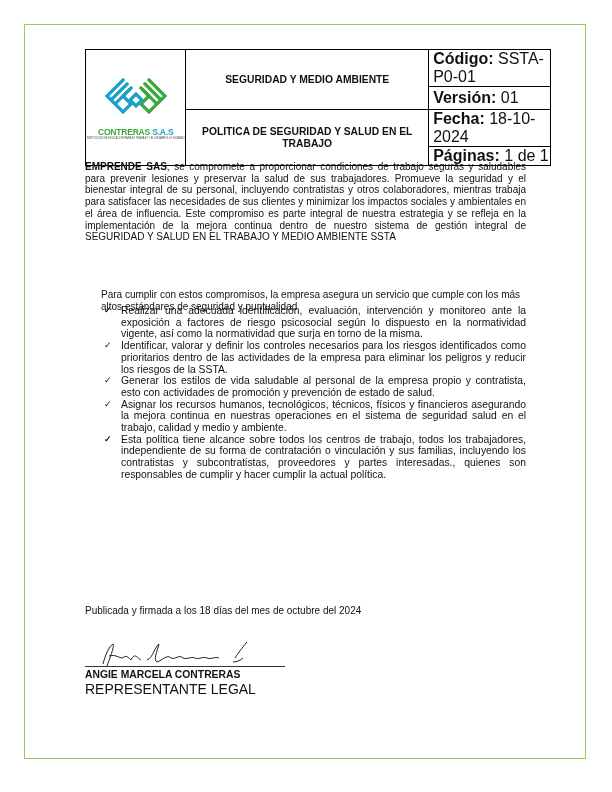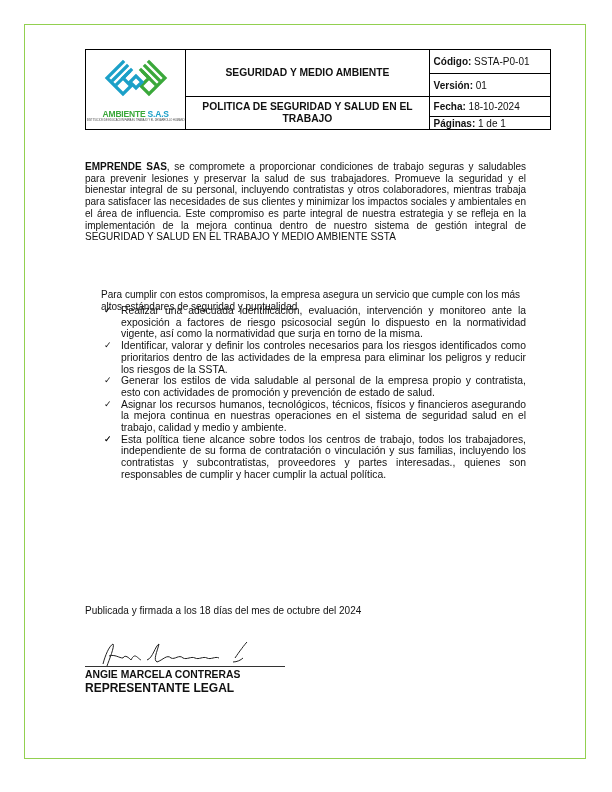--- a/index.html
+++ b/index.html
@@ -2,58 +2,58 @@
 <html><head>
 <meta charset="utf-8">
 <style>
   html, body { margin:0; padding:0; background:#fff; }
   body { width:612px; height:792px; position:relative; overflow:hidden; font-family:"Liberation Sans", sans-serif; color:#111; }
   .page-border { position:absolute; left:24px; top:24px; width:562px; height:735px; border:1.5px solid #92d050; box-sizing:border-box; }
   .hdr { position:absolute; left:85px; top:49px; width:466px; height:80px; border-collapse:collapse; }
   .hdr td { border:1.2px solid #000; padding:0; vertical-align:middle; }
   .logo-cell { width:100px; text-align:center; }
   .title-cell { width:246px; text-align:center; font-weight:bold; font-size:10.3px; line-height:12px; }
-  .meta-cell { width:118px; font-size:10px; padding-left:4px !important; }
+  .meta-cell { width:118px; font-size:16px; padding-left:4px !important; }
   .meta-cell b { font-weight:bold; }
   .logo-wrap { display:flex; flex-direction:column; align-items:center; justify-content:center; }
   .logo-name { font-family:"Liberation Sans", sans-serif; font-weight:bold; font-size:8.5px; color:#3aa83a; letter-spacing:-0.2px; margin-top:1px; }
   .logo-name span { color:#1ba0c8; }
   .logo-sub { font-size:2.6px; color:#444; line-height:3px; }
   .body-text { position:absolute; left:85px; width:441px; font-size:10px; line-height:11.7px; text-align:justify; }
   .p1 { top:161px; }
   .p2 { top:273px; text-align:left; }
   ul.checks { position:absolute; left:85px; top:305px; width:441px; margin:0; padding:0; list-style:none; font-size:10.35px; line-height:11.7px; }
   ul.checks li { position:relative; padding-left:36px; text-align:justify; }
   ul.checks li .ck { position:absolute; left:19px; top:0; font-size:9px; }
   .pub { position:absolute; left:85px; top:605px; font-size:10px; }
   .sig-line { position:absolute; left:85px; top:666px; width:200px; border-top:1px solid #333; }
   .sig-svg { position:absolute; left:95px; top:638px; }
   .sig-name { position:absolute; left:85px; top:669px; font-size:10.35px; font-weight:bold; }
-  .sig-role { position:absolute; left:85px; top:681px; font-size:12px;font-weight:bold; }
+  .sig-role { position:absolute; left:85px; top:681px; font-size:14px; }
 </style>
 </head>
 <body>
 
 <div class="page-border"></div>
 
 <table class="hdr">
   <tbody>
       <tr style="height:24px;">
     <td class="logo-cell" rowspan="4">
       <div class="logo-wrap">
         <svg width="70" height="50" viewBox="0 0 70 50">
           <g fill="none" stroke-width="3.2" stroke-linecap="square">
             <path d="M22 4 L6 20 L22 36 L30 28 L22 20 L28 14" stroke="#1ba0c8"></path>
             <path d="M26 8 L12 22 M30 12 L16 26" stroke="#1ba0c8"></path>
             <path d="M48 4 L64 20 L48 36 L40 28 L48 20 L42 14" stroke="#3aa83a"></path>
             <path d="M44 8 L58 22 M40 12 L54 26" stroke="#3aa83a"></path>
             <path d="M35 18 L29 24 L35 30 L41 24 Z" stroke="#1ba0c8"></path>
           </g>
         </svg>
-        <div class="logo-name"><span style="color:#3aa83a">AMBIENTE</span> <span>S.A.S</span></div>
+        <div class="logo-name"><span style="color:#3aa83a">CONTRERAS</span> <span>S.A.S</span></div>
         <div class="logo-sub">INSTITUCION DE EDUCACION PARA EL TRABAJO Y EL DESARROLLO HUMANO</div>
       </div>
     </td>
     <td class="title-cell" rowspan="2">SEGURIDAD Y MEDIO AMBIENTE</td>
     <td class="meta-cell"><b>Código:</b> <span>SSTA-P0-01</span></td>
   </tr>
   <tr style="height:23px;">
     <td class="meta-cell"><b>Versión:</b> <span>01</span></td>
   </tr>
   <tr style="height:20px;">

